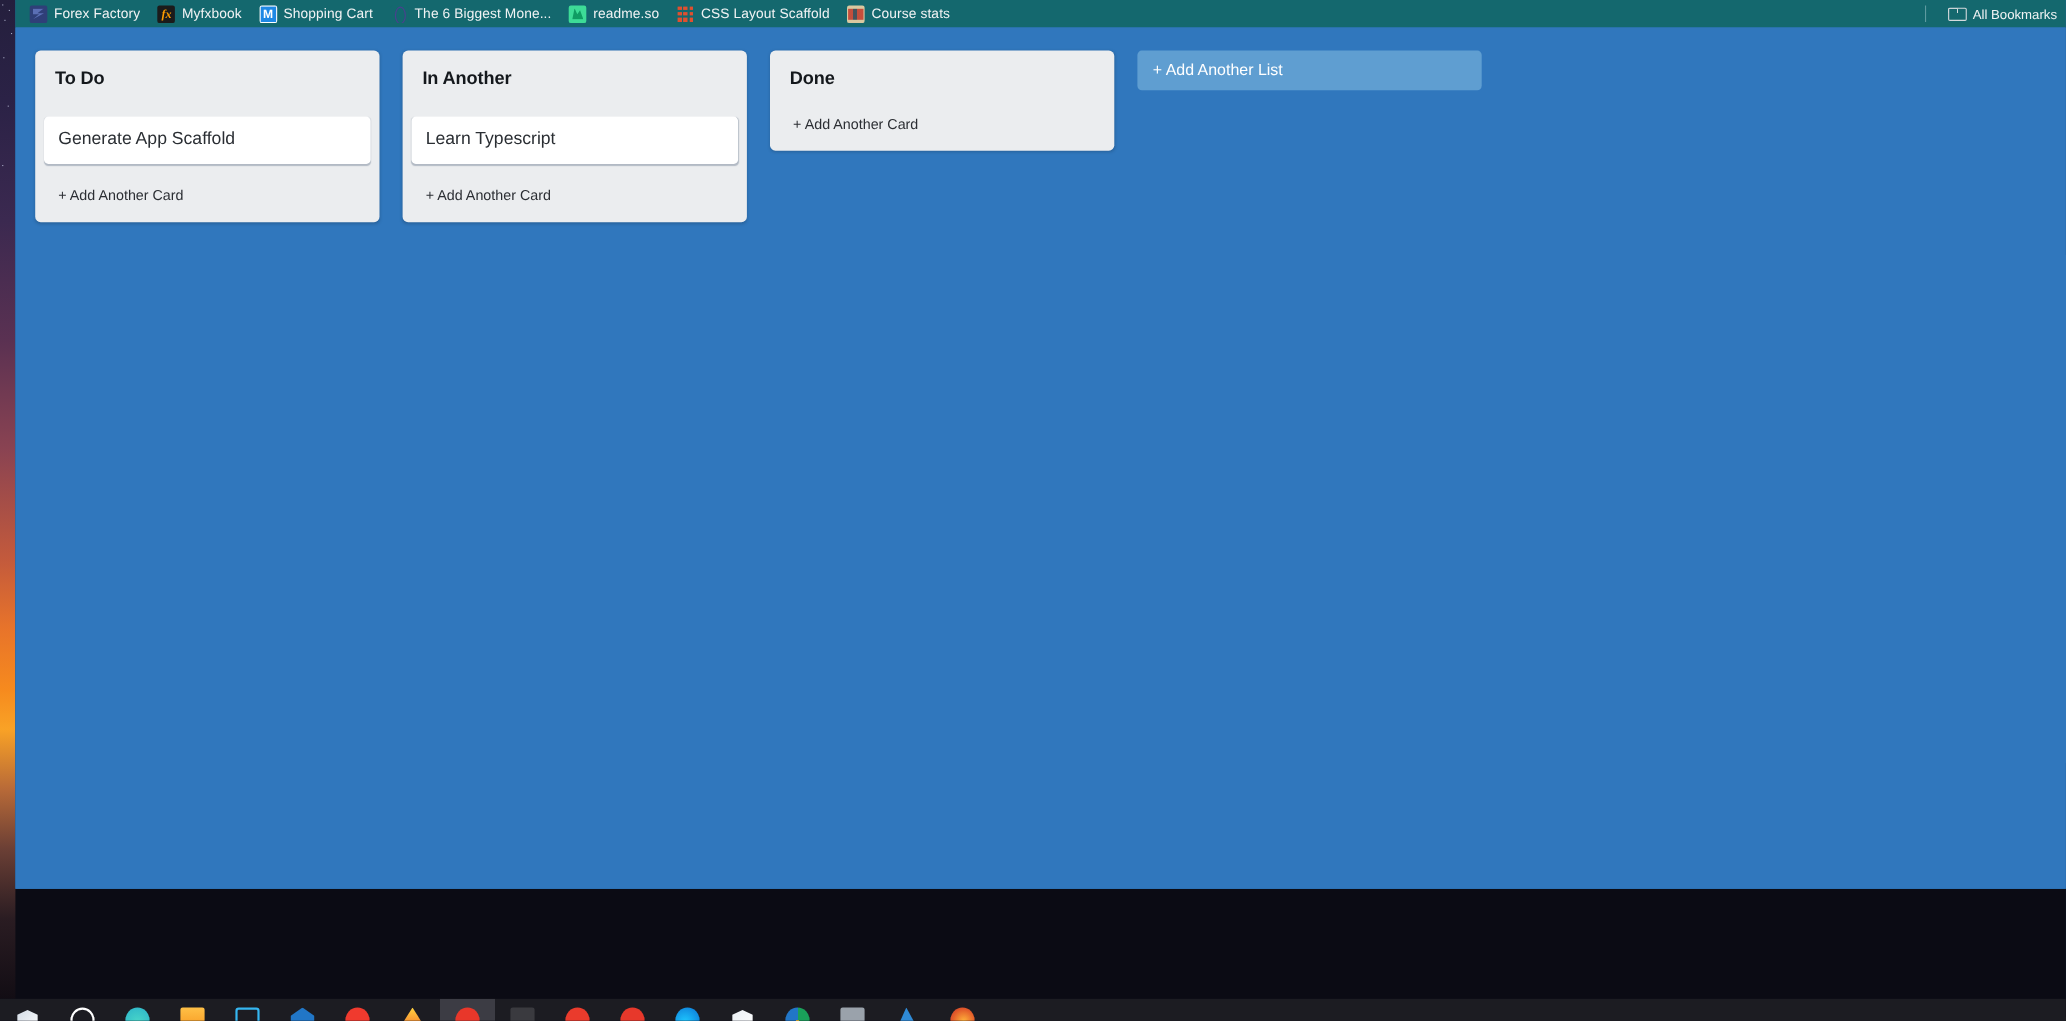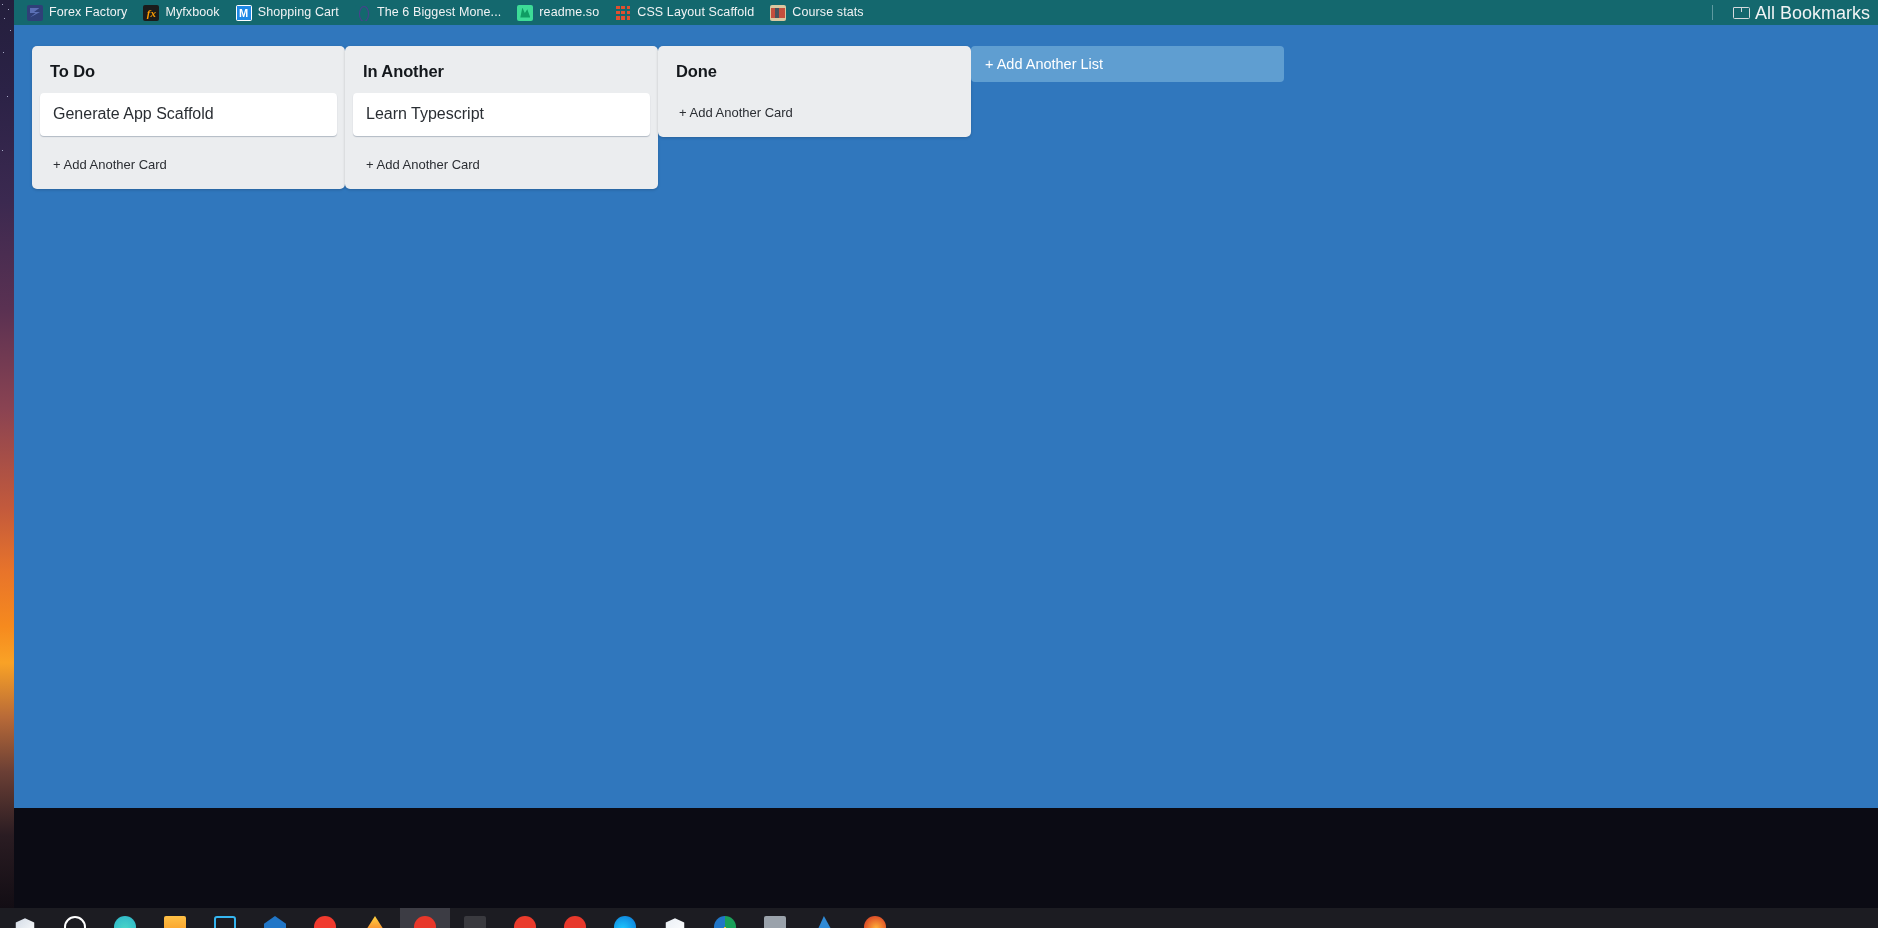--- a/index.html
+++ b/index.html
@@ -193,53 +193,54 @@
     content: "";
     position: absolute;
     left: 0; top: 0;
     width: 7px; height: 4px;
     border: 1.3px solid #d5dadd;
     border-bottom: none;
     border-radius: 1.5px 1.5px 0 0;
   }
   #all-bookmarks-label {
     color: #f1f3f4;
-    font-size: 18px;
+    font-size: 12px;
     line-height: 1;
     white-space: nowrap;
   }
 
   
   #board {
     position: absolute;
     left: 0; top: 25px;
     right: 0; bottom: 0;
     background: #3077bd;
     padding: 21px 0 0 18px;
     display: flex;
     align-items: flex-start;
+    gap: 21px;
   }
 
   .list-column {
     width: 313px;
     background: #ebedef;
     border-radius: 5px;
     box-shadow: 0 1px 3px rgba(0,0,0,.18);
     padding-bottom: 0;
     overflow: hidden;
     flex: 0 0 313px;
   }
   .list-header {
     padding: 16px 18px 12px 18px;
     font-size: 16.5px;
     font-weight: bold;
     color: #14181c;
     letter-spacing: -.1px;
   }
-  .card-area { padding: 0 8px; }
+  .card-area { padding: 0 8px; margin-top: 13px; }
   .card {
     background: #ffffff;
     border-radius: 4px;
     box-shadow: 0 1px 1px rgba(9,30,66,.25);
     padding: 11px 13px;
     font-size: 16px;
     color: #2a2e33;
     margin-bottom: 9px;
     cursor: pointer;
     line-height: 1.3;

